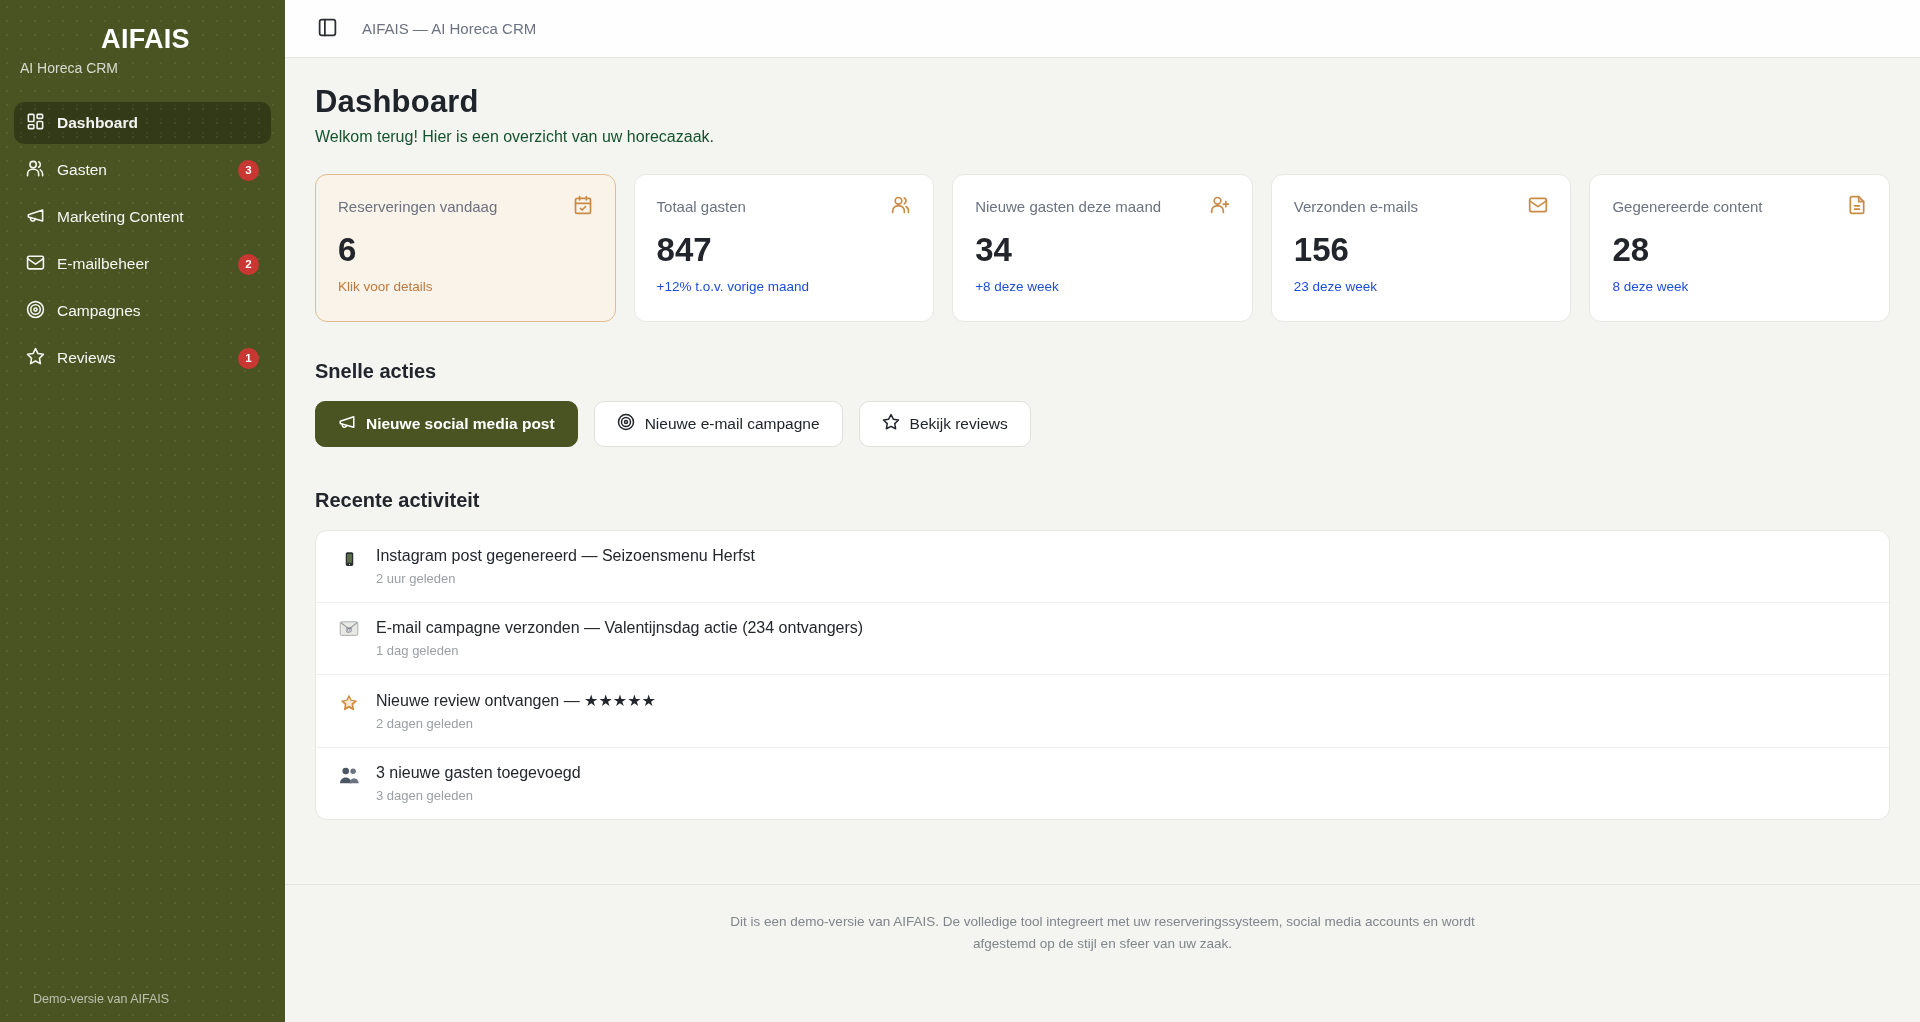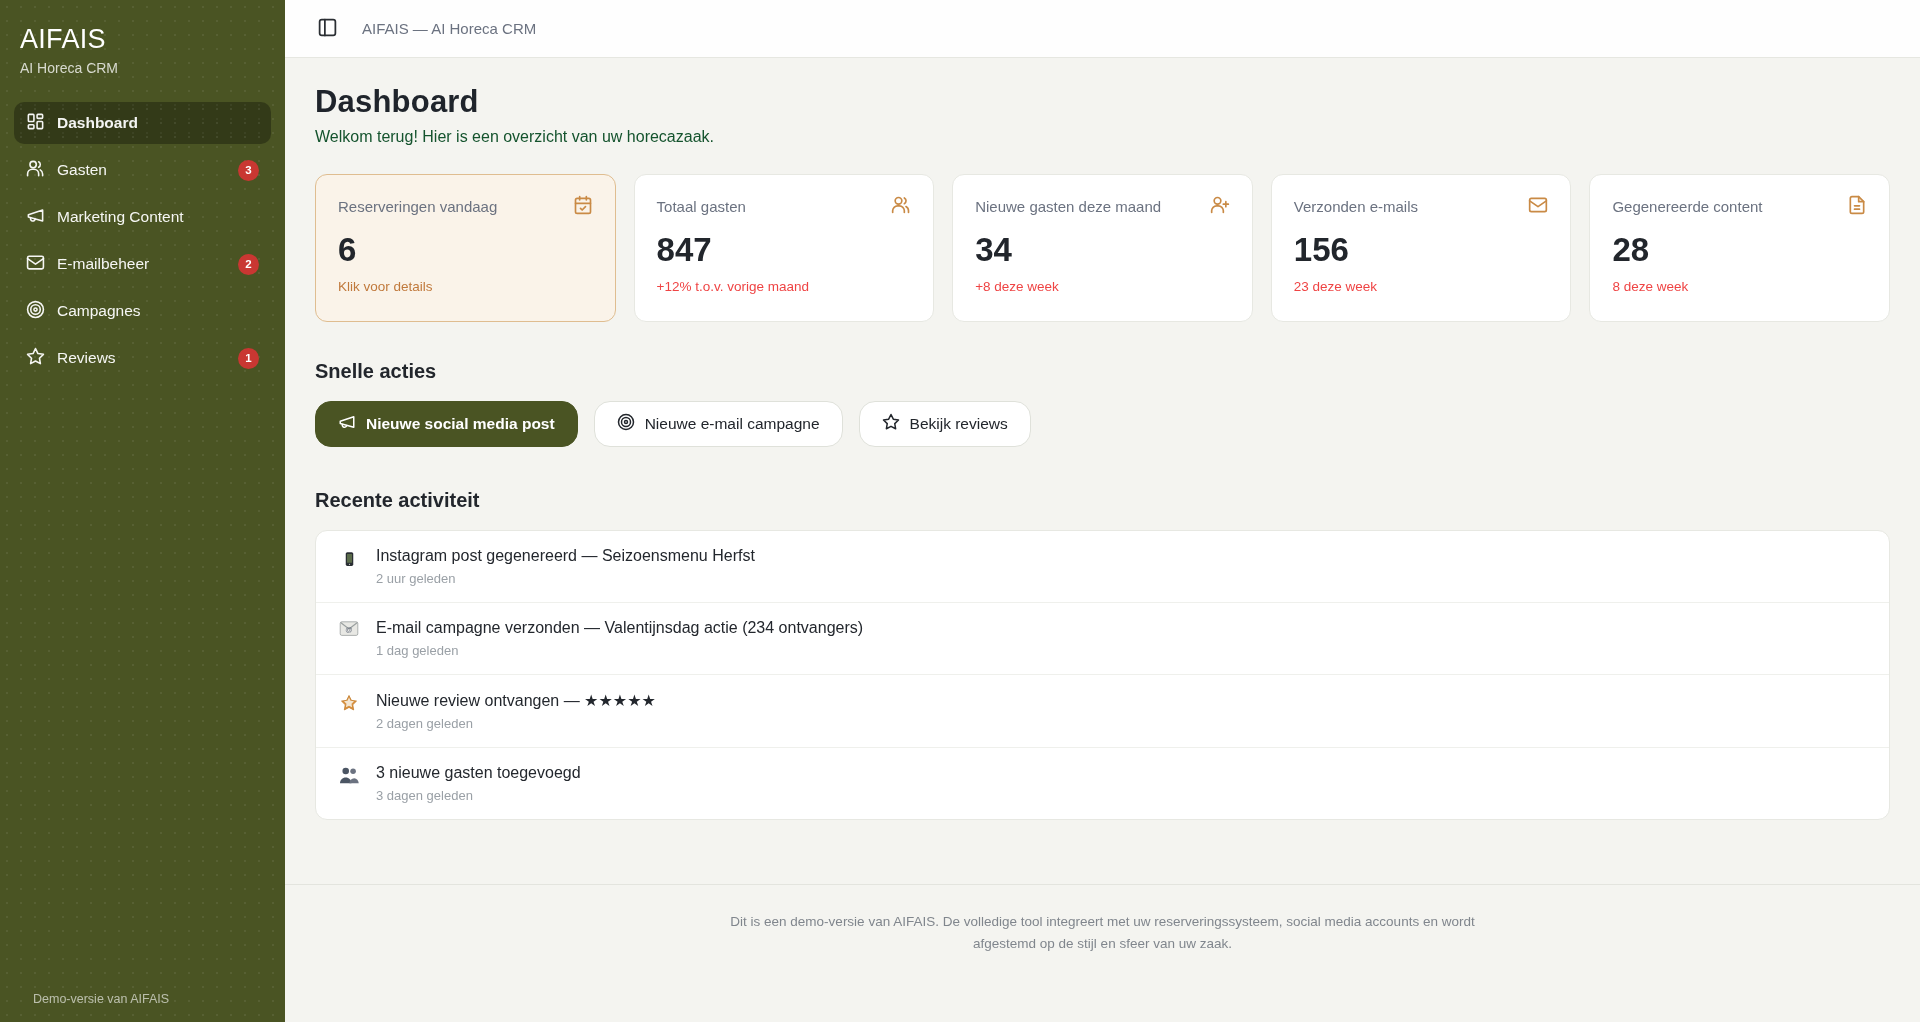--- a/index.html
+++ b/index.html
@@ -14,21 +14,21 @@
   
   .sidebar {
     width:285px; height:1022px; flex:0 0 285px;
     background-color:#4a5423;
     background-image:radial-gradient(rgba(255,255,255,0.07) 1px, transparent 1.4px);
     background-size:14px 14px;
     color:#fff;
     padding:24px 14px 20px 14px;
     position:relative;
   }
-  .brand-name { font-size:27px; font-weight:400; letter-spacing:0.3px; padding-left:6px; }
+  .brand-name { font-size:27px; font-weight:700; letter-spacing:0.3px; padding-left:6px;text-align:center; }
   .brand-sub  { font-size:14px; color:rgba(255,255,255,0.78); margin-top:5px; padding-left:6px; }
   .nav { margin-top:26px; display:flex; flex-direction:column; gap:5px; }
   .nav-item {
     display:flex; align-items:center; gap:12px;
     height:42px; padding:0 12px; border-radius:10px;
     font-size:15.5px; color:rgba(255,255,255,0.95);
     cursor:pointer;
   }
   .nav-item.active {
     background-color:rgba(0,0,0,0.30);
@@ -69,30 +69,30 @@
   .card {
     flex:1; background:#fff;
     border:1px solid #e7e8e2; border-radius:12px;
     padding:20px 22px; min-height:148px;
   }
   .card.highlight { background:#faf3e9; border-color:#dfbd90; cursor:pointer; }
   .card-top { display:flex; align-items:flex-start; justify-content:space-between; }
   .card-label { font-size:15px; color:#6b7280; padding-top:3px; }
   .card-icon { color:#c98a45; }
   .card-value { font-size:33px; font-weight:700; color:#22262c; margin-top:12px; }
-  .card-sub { font-size:13.5px; color:#ef4444; margin-top:10px; }
+  .card-sub { font-size:13.5px; color:#1d4ed8; margin-top:10px; }
   .card.highlight .card-sub { color:#c0793c; }
 
   
   .section-title { font-size:20px; font-weight:700; color:#22262c; }
   .qa-title { margin-top:38px; }
   .qa-row { display:flex; gap:16px; margin-top:18px; }
   .btn {
     display:flex; align-items:center; gap:10px;
-    height:46px; padding:0 22px; border-radius:16px;
+    height:46px; padding:0 22px; border-radius:10px;
     font-size:15.5px; font-family:inherit; cursor:pointer;
   }
   .btn-primary { background:#4a5423; color:#fff; border:1px solid #4a5423; font-weight:600; }
   .btn-secondary { background:#fff; color:#22262c; border:1px solid #dfe1da; }
 
   
   .act-title { margin-top:42px; }
   .activity {
     background:#fff; border:1px solid #e7e8e2; border-radius:12px;
     margin-top:18px;

